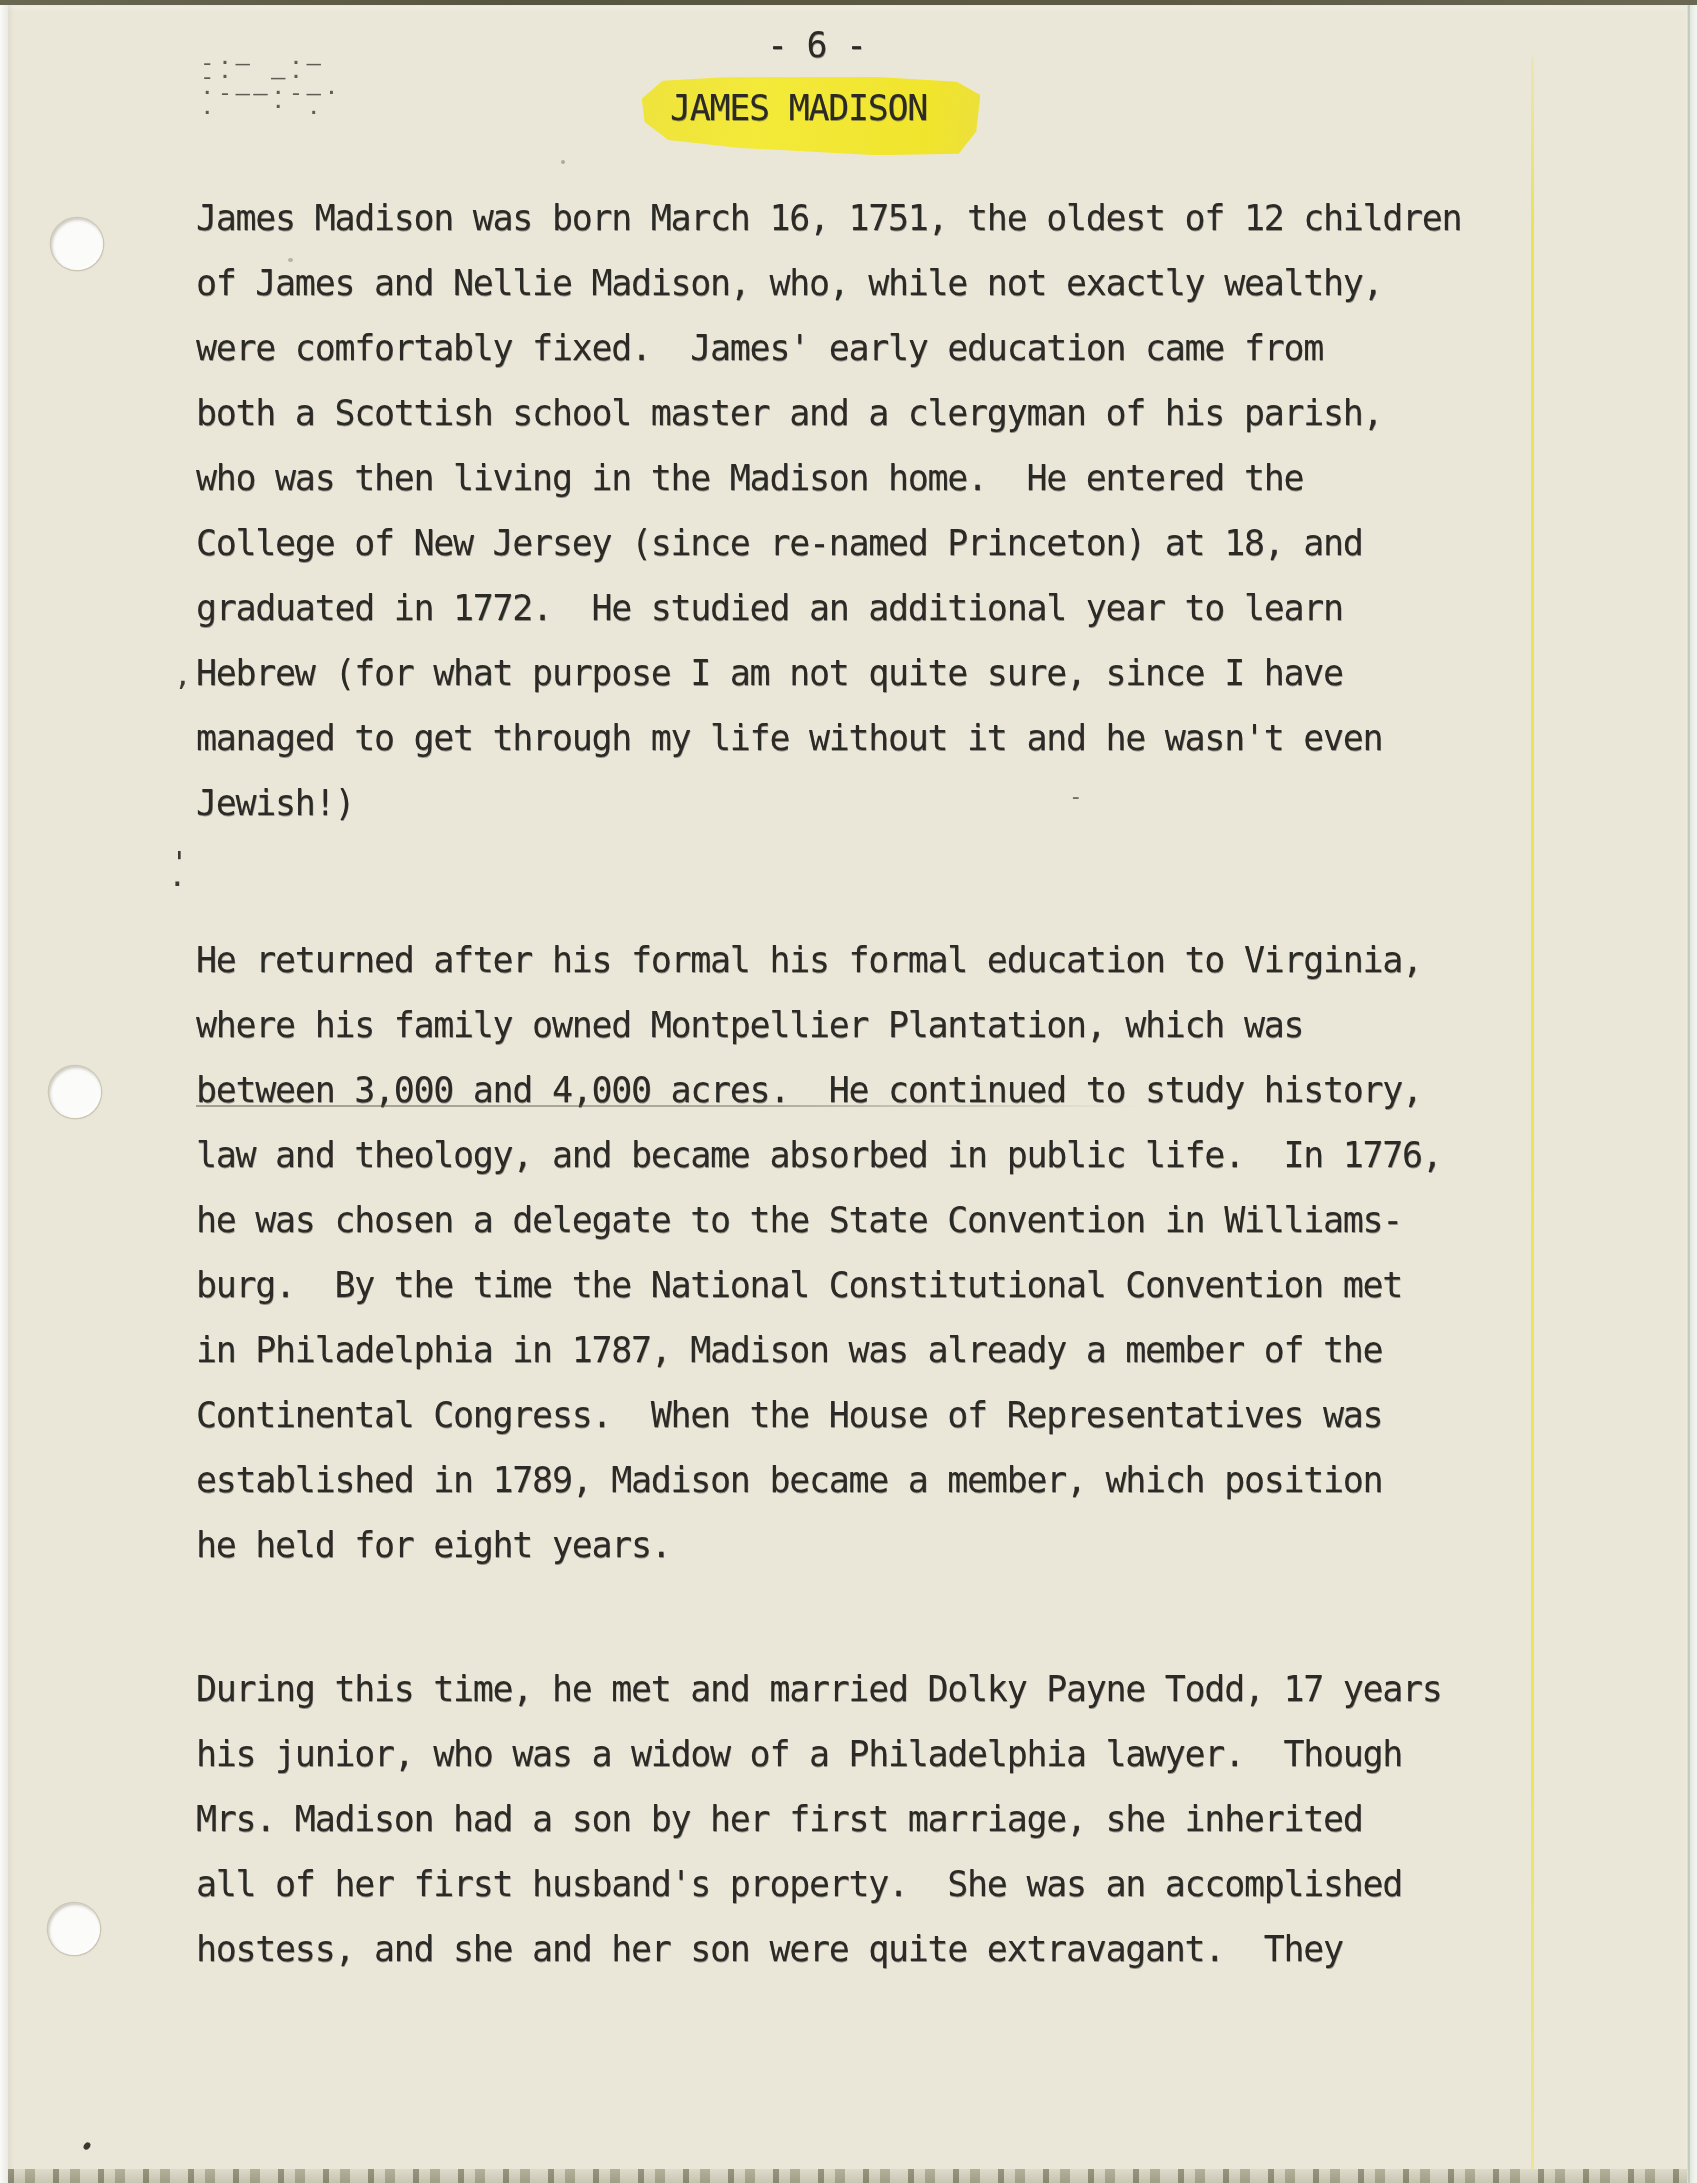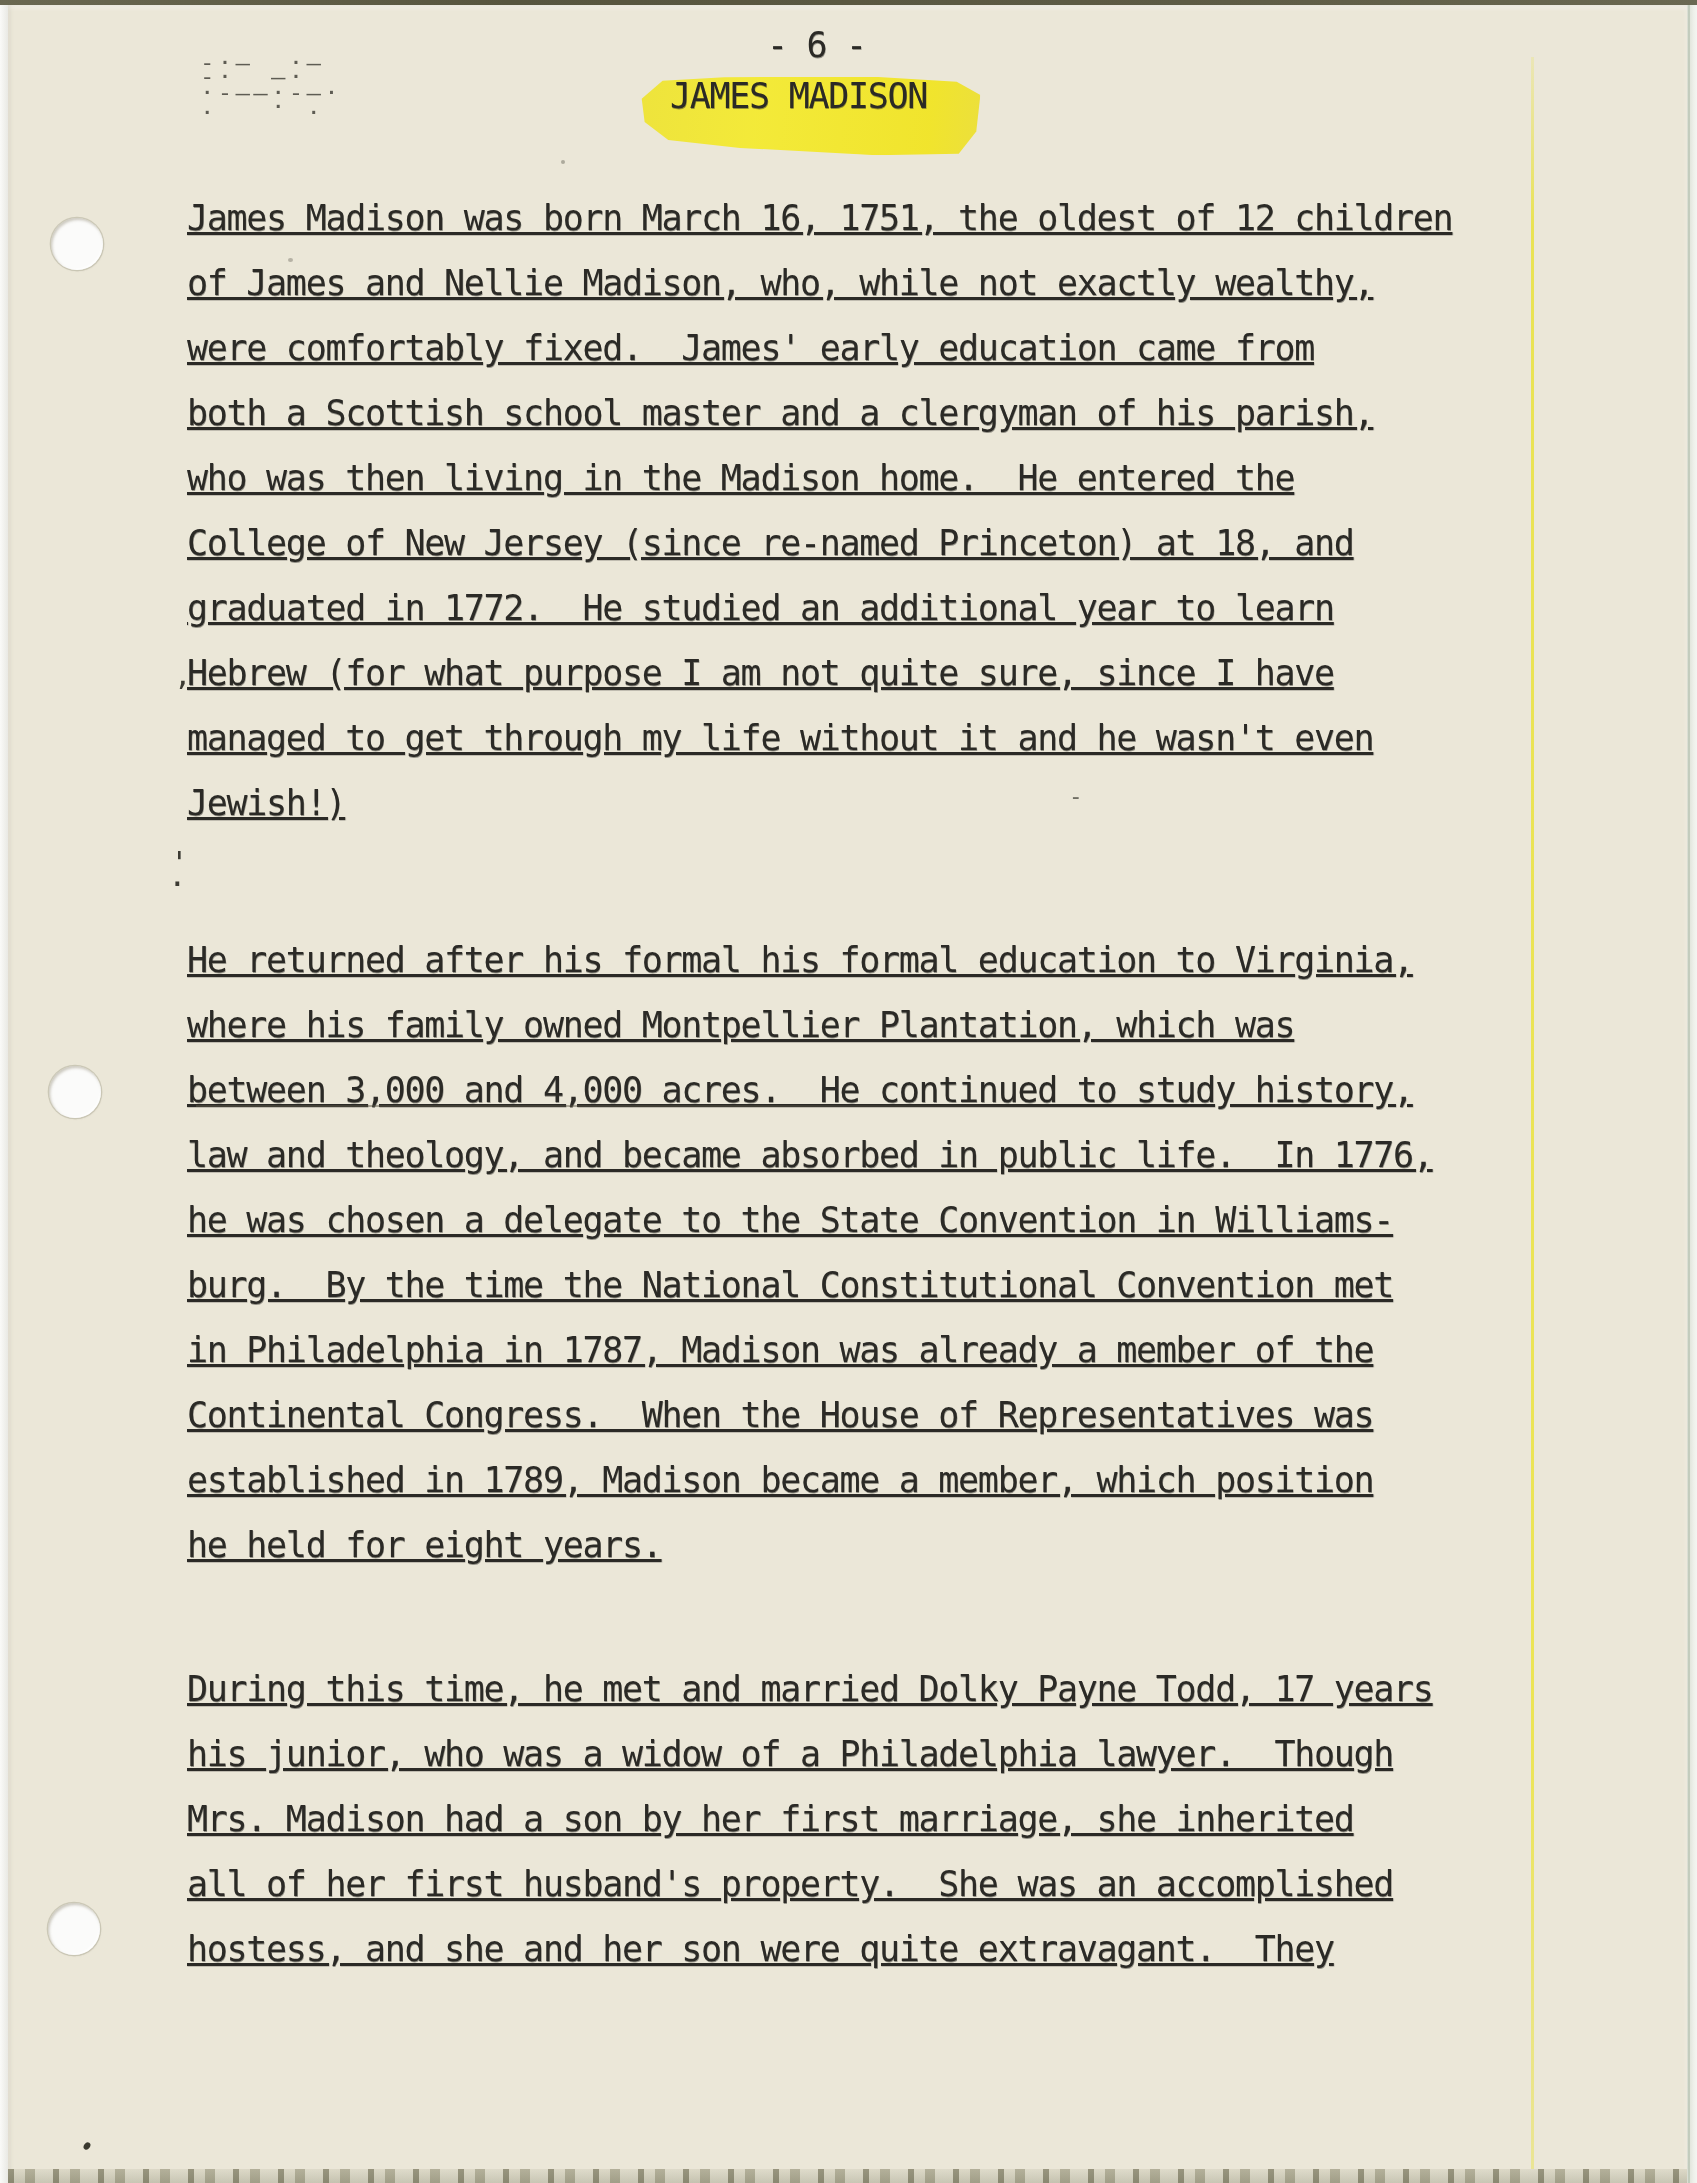--- a/index.html
+++ b/index.html
@@ -33,30 +33,30 @@
     background:#fbfbfa;
     box-shadow:0 0 0 1.3px rgba(200,196,178,.9), 1.3px 2px 2.7px rgba(150,145,125,.45) inset, -1.3px -1.3px 2px rgba(255,255,255,.8) inset, 0.7px 1.3px 1.3px rgba(170,165,145,.4);}
 
   
   .yellow-line{position:absolute;left:1531px;top:57px;width:2.7px;height:2112px;
     background:linear-gradient(180deg,rgba(233,226,60,.25),#e9e23c 8%,#ece43f 80%,rgba(233,226,60,.5));opacity:.85;}
 
   
   .type{color:#2b2a26;font-size:35px;letter-spacing:-1.3px;white-space:pre;
     text-shadow:0.4px 0.5px 0.5px rgba(43,42,38,.45);}
-  .para{position:absolute;left:187px;line-height:65px;text-decoration:underline;}
+  .para{position:absolute;left:196px;line-height:65px;}
   .line{height:65px;}
 
   .pagenum{position:absolute;left:767px;top:25px;line-height:40px;}
 
   .title-highlight{position:absolute;left:638px;top:74px;width:342px;height:80px;
     background:linear-gradient(95deg,#eee32f,#f4ea2b 35%,#f1e41e 85%,#ecdf2e);
     clip-path:polygon(1% 35%,7% 12%,25% 6%,70% 2%,93% 6%,100% 22%,99% 68%,94% 96%,70% 100%,30% 94%,9% 86%,2% 64%);
     transform:rotate(1.1deg);opacity:.92;}
-  .title{position:absolute;left:670px;top:76px;line-height:40px;}
+  .title{position:absolute;left:670px;top:88px;line-height:40px;}
 
   
   .underline-artifact{position:absolute;left:196px;top:1105px;width:945px;height:2px;
     background:linear-gradient(90deg,rgba(92,88,72,.5),rgba(92,88,72,.42) 60%,rgba(92,88,72,0));}
 
   
   .erased{position:absolute;left:200px;top:51px;width:153px;color:#3b3a32;
     font-size:24px;letter-spacing:3.3px;line-height:17.3px;opacity:.8;
     filter:blur(0.5px);transform:scaleY(.85);white-space:pre-wrap;}
 

